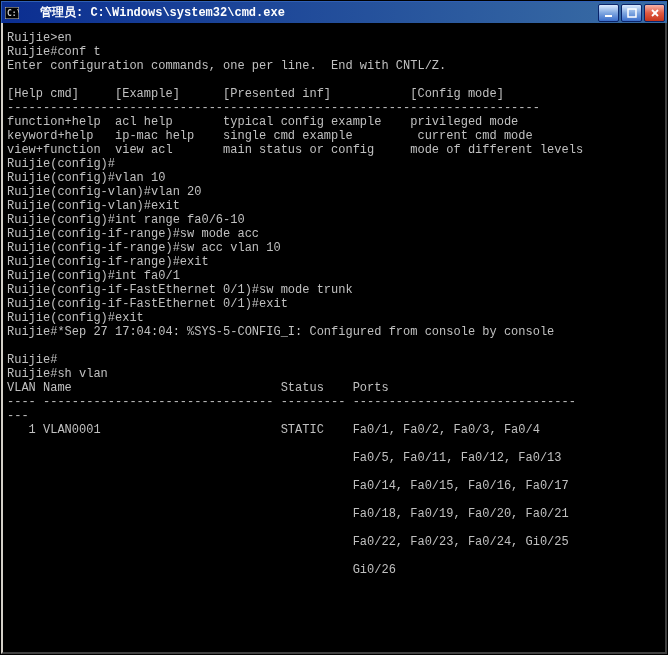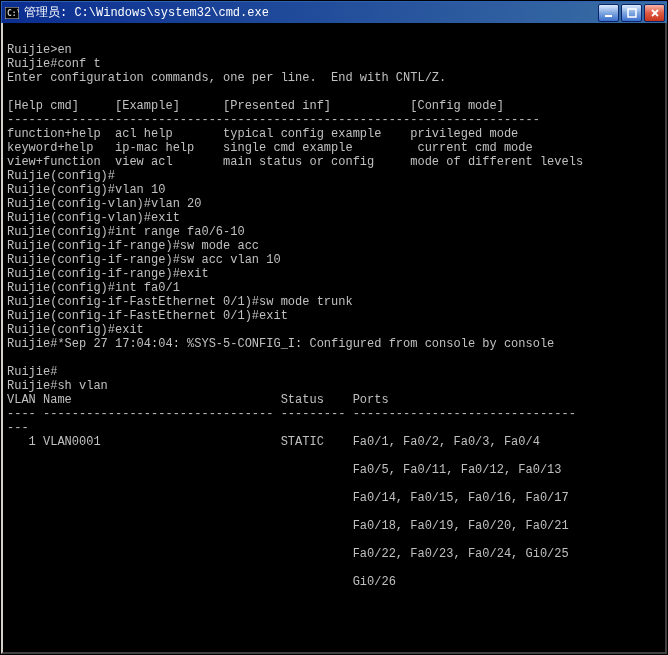--- a/index.html
+++ b/index.html
@@ -39,23 +39,24 @@
   align-items: center;
   justify-content: center;
   color: #fff;
   font-family: monospace;
   font-size: 10px;
   font-weight: bold;
 }
 .titlebar-icon svg { display:block; }
 .titlebar-text {
   flex: 1;
-  font-weight: normal;
+  font-weight: bold;
   white-space: nowrap;
   overflow: hidden;
+  margin-left: 16px;
 }
 .titlebar-buttons {
   display: flex;
   gap: 2px;
 }
 .tb-btn {
   width: 21px;
   height: 18px;
   background: linear-gradient(to bottom, #dbeaff 0%, #7ea6e0 50%, #3a6ecb 100%);
   border: 1px solid #0a246a;
@@ -68,21 +69,21 @@
   font-size: 10px;
   cursor: pointer;
 }
 .tb-btn.close {
   background: linear-gradient(to bottom, #f7b3a8 0%, #e05a42 50%, #c7351b 100%);
 }
 .terminal {
   flex: 1;
   background: #000;
   color: #c0c0c0;
-  padding: 20px 4px;
+  padding: 8px 4px;
   font-family: "NSimSun", "SimSun", "Courier New", monospace;
   font-size: 12px;
   line-height: 14px;
   white-space: pre;
   overflow: hidden;
   border-left: 2px solid #d4d0c8;
   border-right: 2px solid #404040;
   border-bottom: 2px solid #404040;
 }
 </style>

